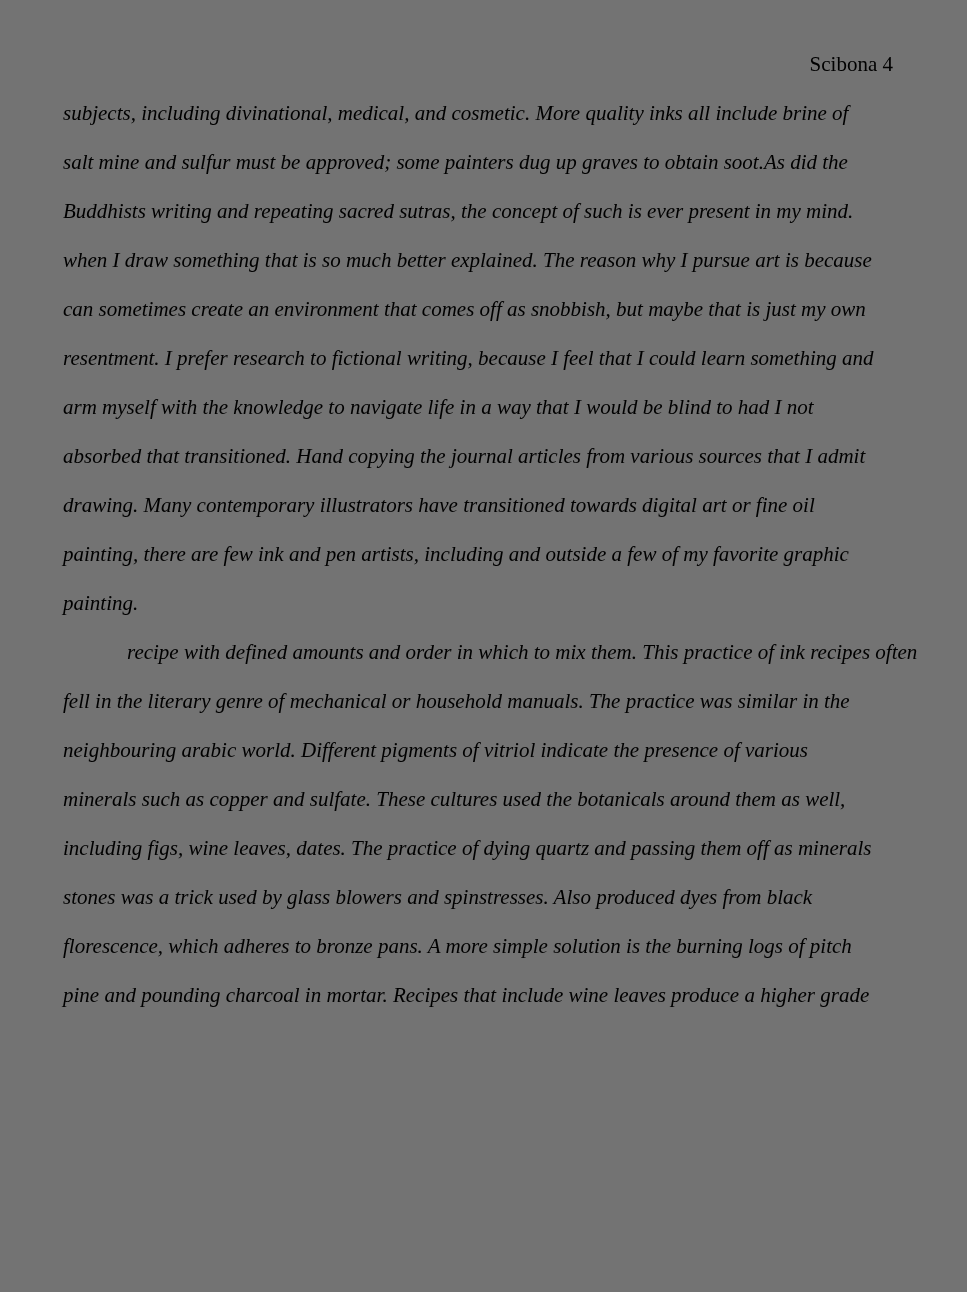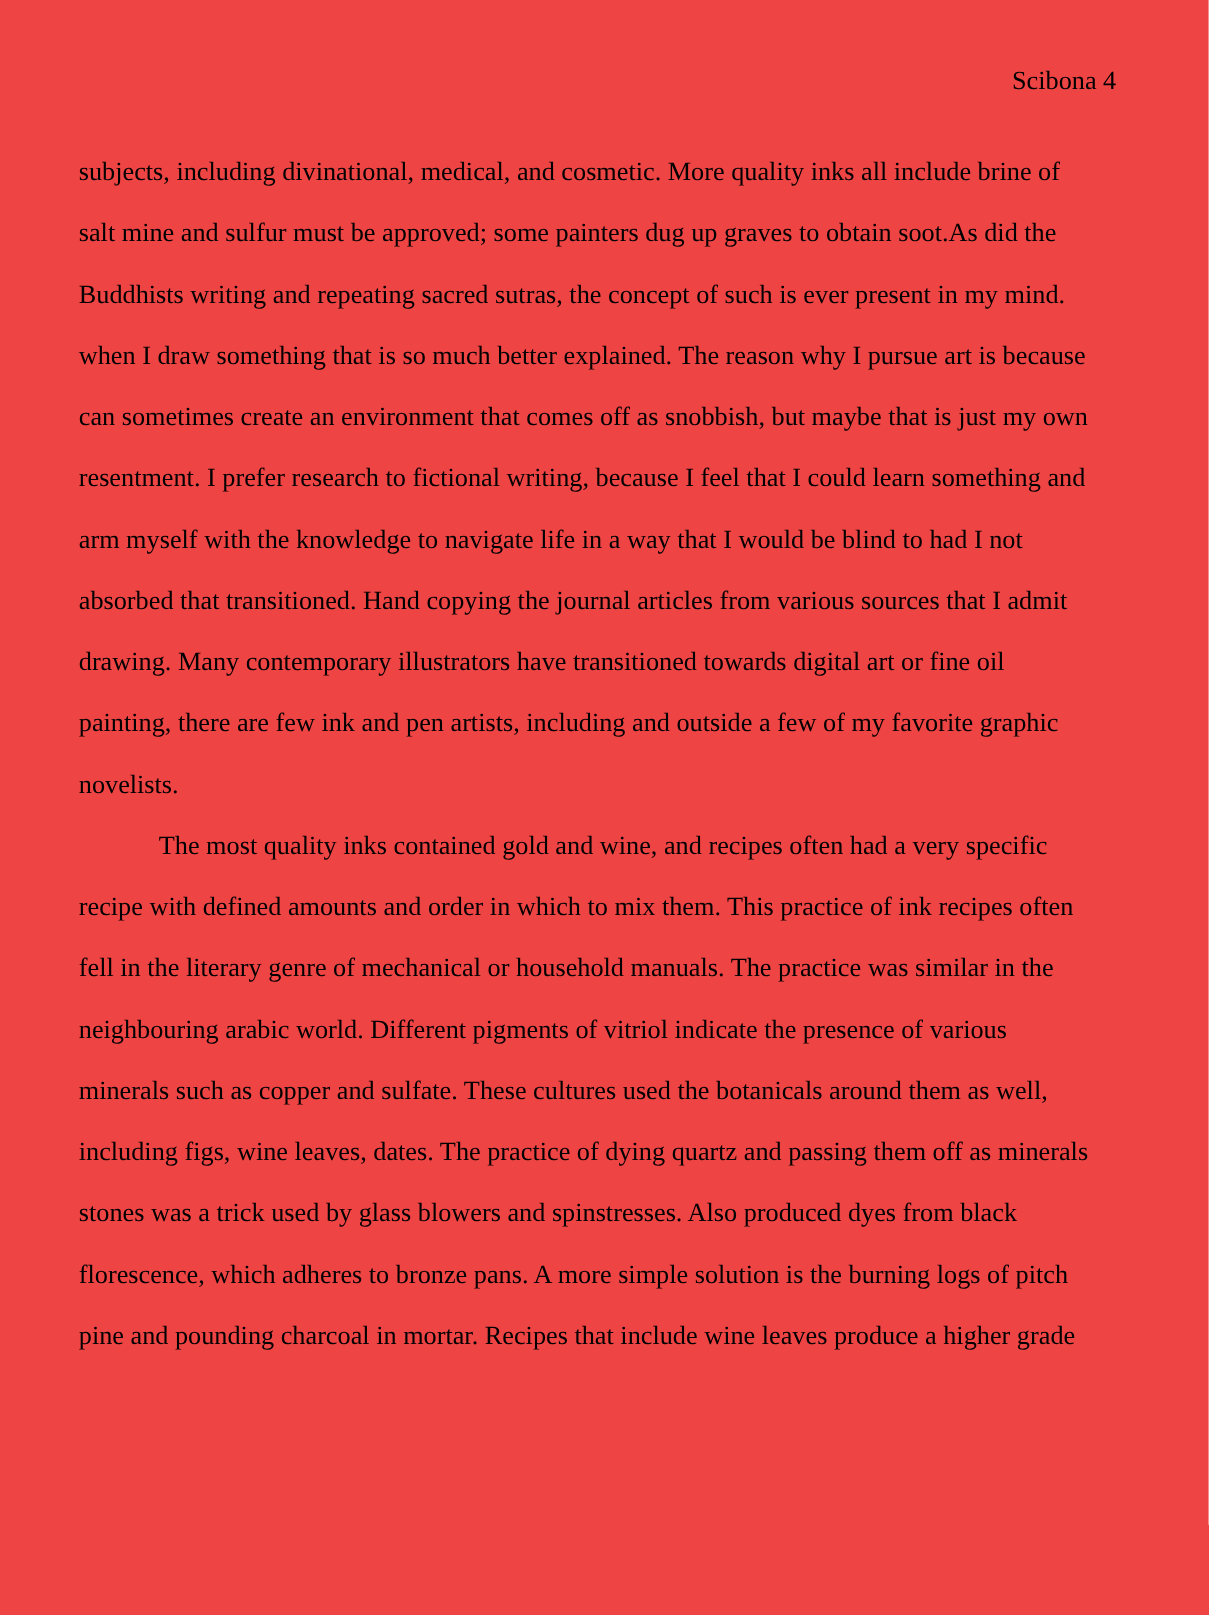--- a/index.html
+++ b/index.html
@@ -4,39 +4,40 @@
 <style>
   html, body {
     margin: 0;
     padding: 0;
     background: #ffffff;
   }
   .page {
     position: relative;
     width: 967px;
     height: 1292px;
-    background: #ef4444;
+    background: #737373;
     color: #000000;
     font-family: "Liberation Serif", "DejaVu Serif", serif;
     overflow: hidden;
   }
   .running-header {
     position: absolute;
     top: 50px;
     right: 74px;
     font-size: 21px;
     line-height: 28px;
     white-space: nowrap;
     text-align: right;
   }
   .doc-body {
     position: absolute;
-    top: 113px;
+    top: 89px;
     left: 63px;
     width: 840px;
+    font-style: italic;
   }
   .paragraph {
     margin: 0;
     padding: 0;
   }
   .line {
     height: 49px;
     line-height: 49px;
     font-size: 21px;
     white-space: nowrap;
@@ -55,24 +56,23 @@
         <div class="line">subjects, including divinational, medical, and cosmetic. More quality inks all include brine of</div>
         <div class="line">salt mine and sulfur must be approved; some painters dug up graves to obtain soot.As did the</div>
         <div class="line">Buddhists writing and repeating sacred sutras, the concept of such is ever present in my mind.</div>
         <div class="line">when I draw something that is so much better explained. The reason why I pursue art is because</div>
         <div class="line">can sometimes create an environment that comes off as snobbish, but maybe that is just my own</div>
         <div class="line">resentment. I prefer research to fictional writing, because I feel that I could learn something and</div>
         <div class="line">arm myself with the knowledge to navigate life in a way that I would be blind to had I not</div>
         <div class="line">absorbed that transitioned. Hand copying the journal articles from various sources that I admit</div>
         <div class="line">drawing. Many contemporary illustrators have transitioned towards digital art or fine oil</div>
         <div class="line">painting, there are few ink and pen artists, including and outside a few of my favorite graphic</div>
-        <div class="line">novelists.</div>
+        <div class="line">painting.</div>
       </div>
       <div class="paragraph indent-first">
-        <div class="line">The most quality inks contained gold and wine, and recipes often had a very specific</div>
         <div class="line">recipe with defined amounts and order in which to mix them. This practice of ink recipes often</div>
         <div class="line">fell in the literary genre of mechanical or household manuals. The practice was similar in the</div>
         <div class="line">neighbouring arabic world. Different pigments of vitriol indicate the presence of various</div>
         <div class="line">minerals such as copper and sulfate. These cultures used the botanicals around them as well,</div>
         <div class="line">including figs, wine leaves, dates. The practice of dying quartz and passing them off as minerals</div>
         <div class="line">stones was a trick used by glass blowers and spinstresses. Also produced dyes from black</div>
         <div class="line">florescence, which adheres to bronze pans. A more simple solution is the burning logs of pitch</div>
         <div class="line">pine and pounding charcoal in mortar. Recipes that include wine leaves produce a higher grade</div>
       </div>
     </div>

